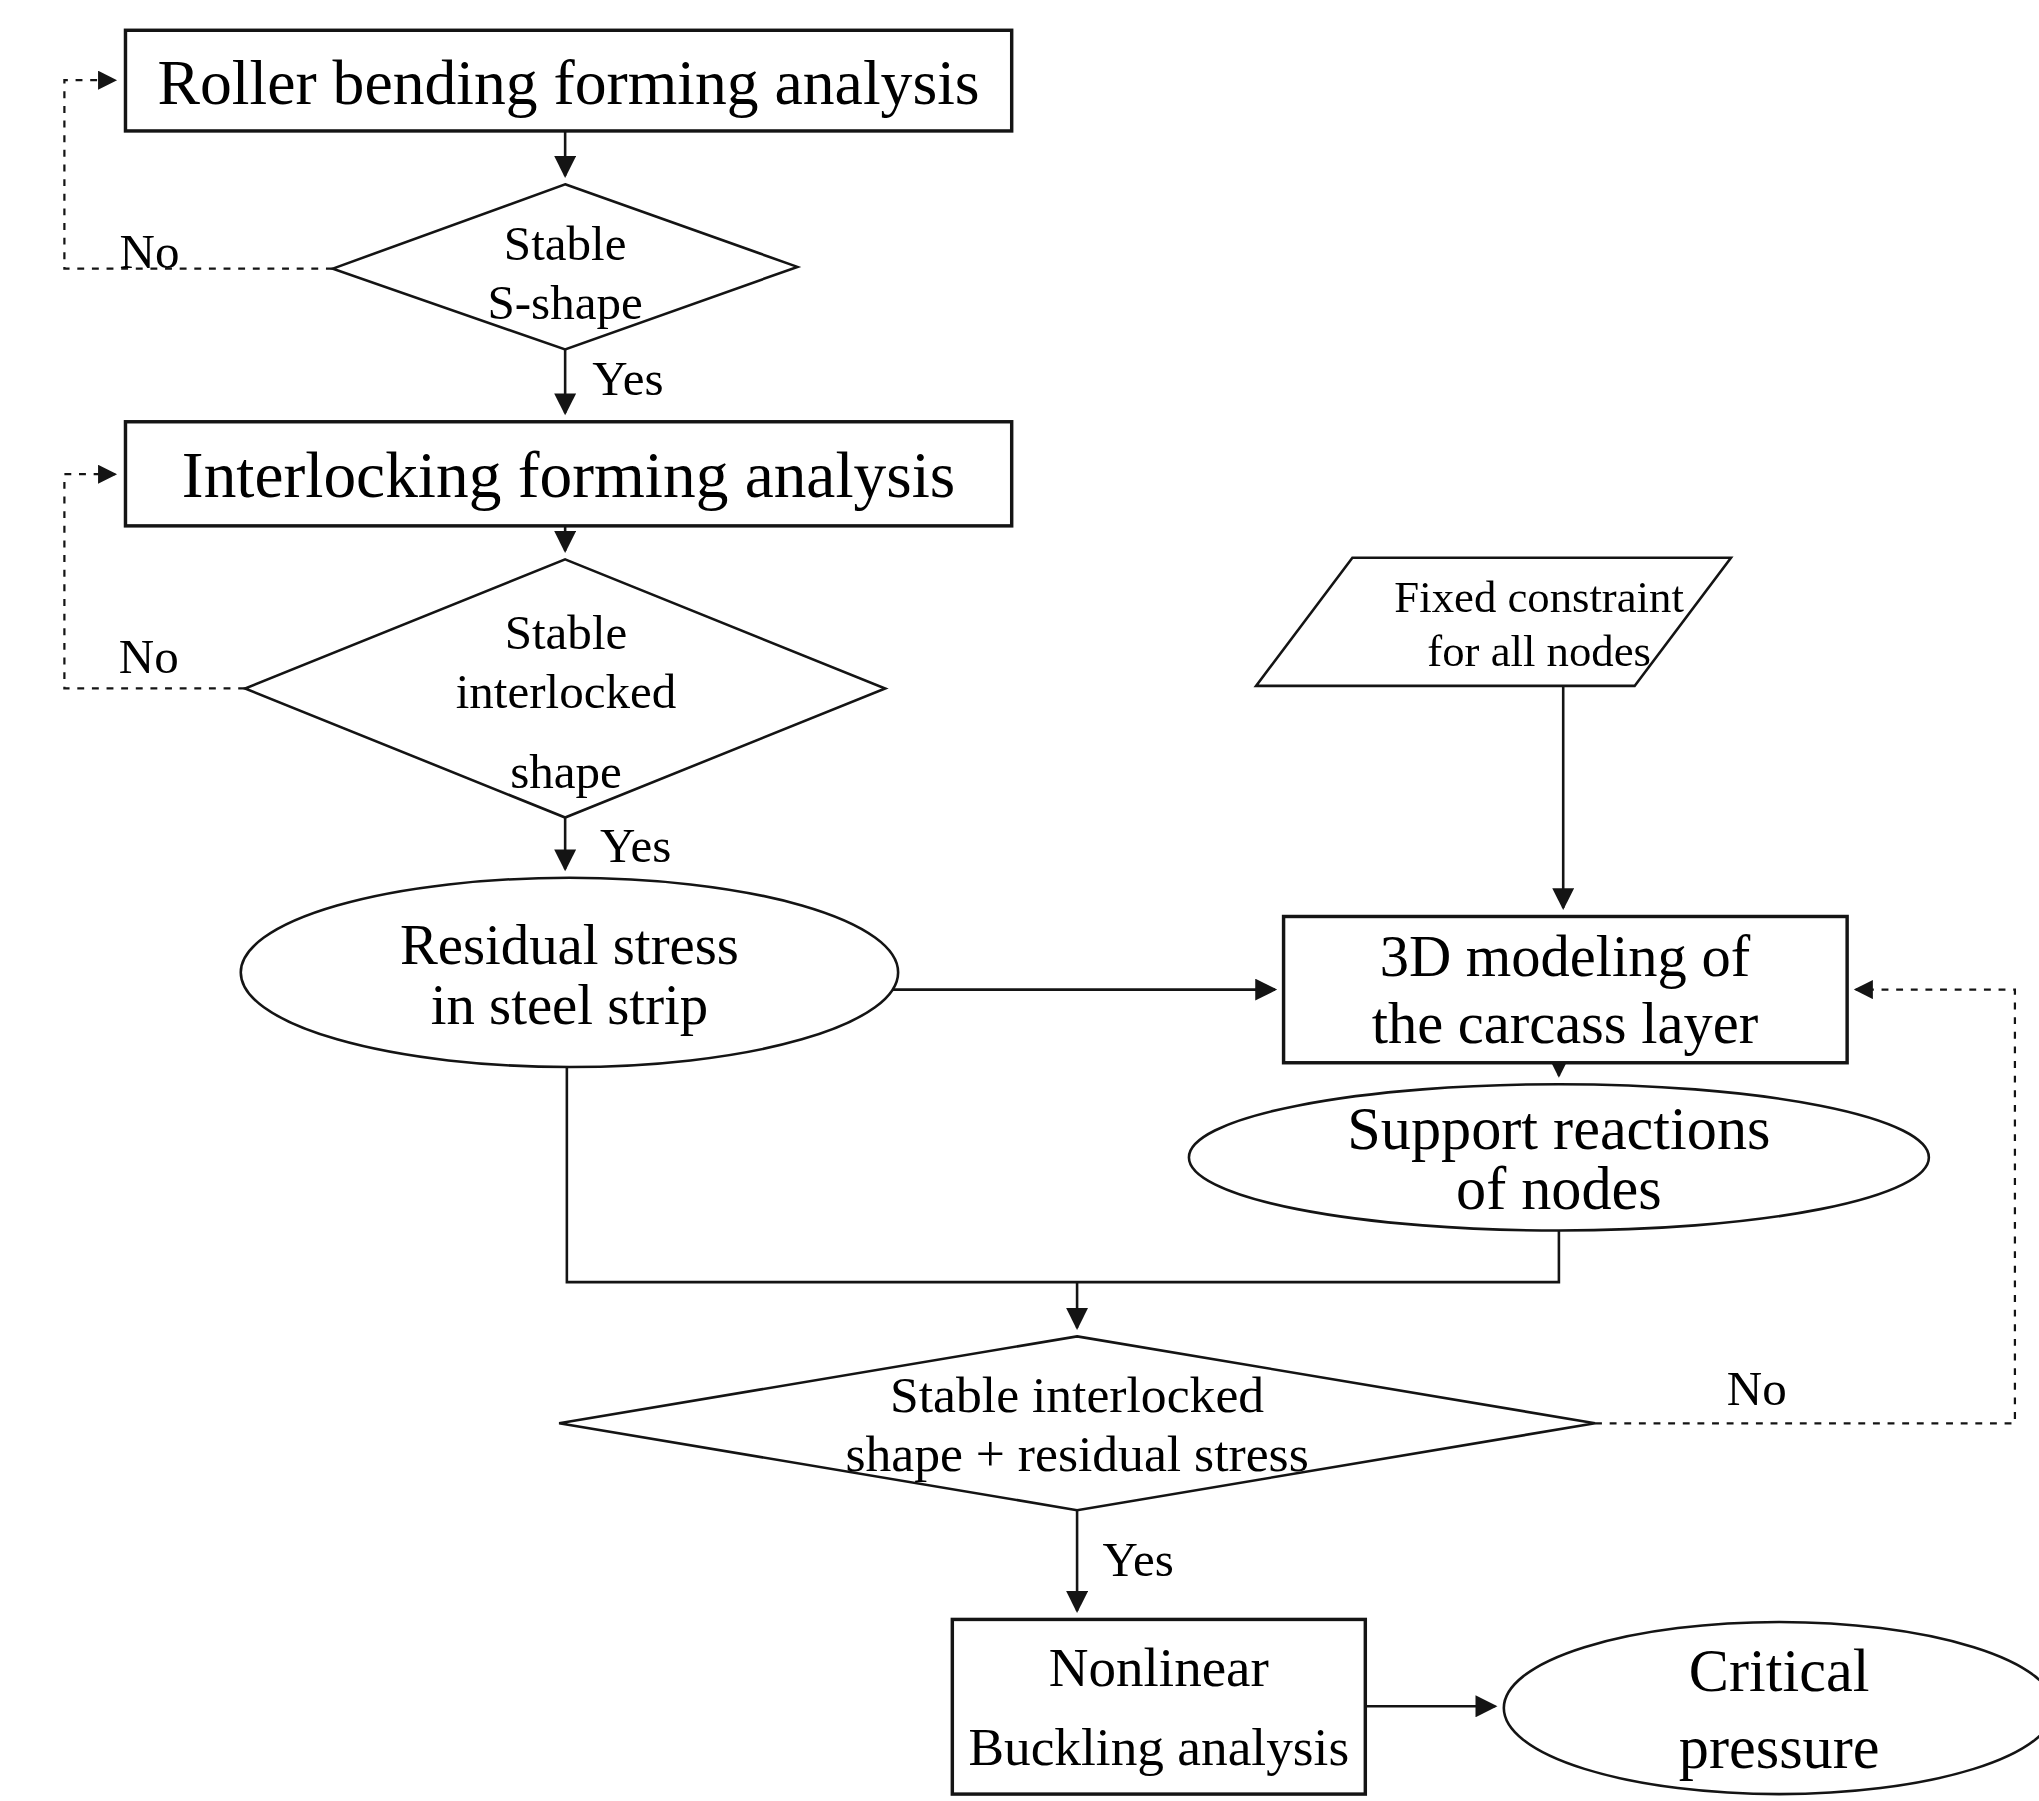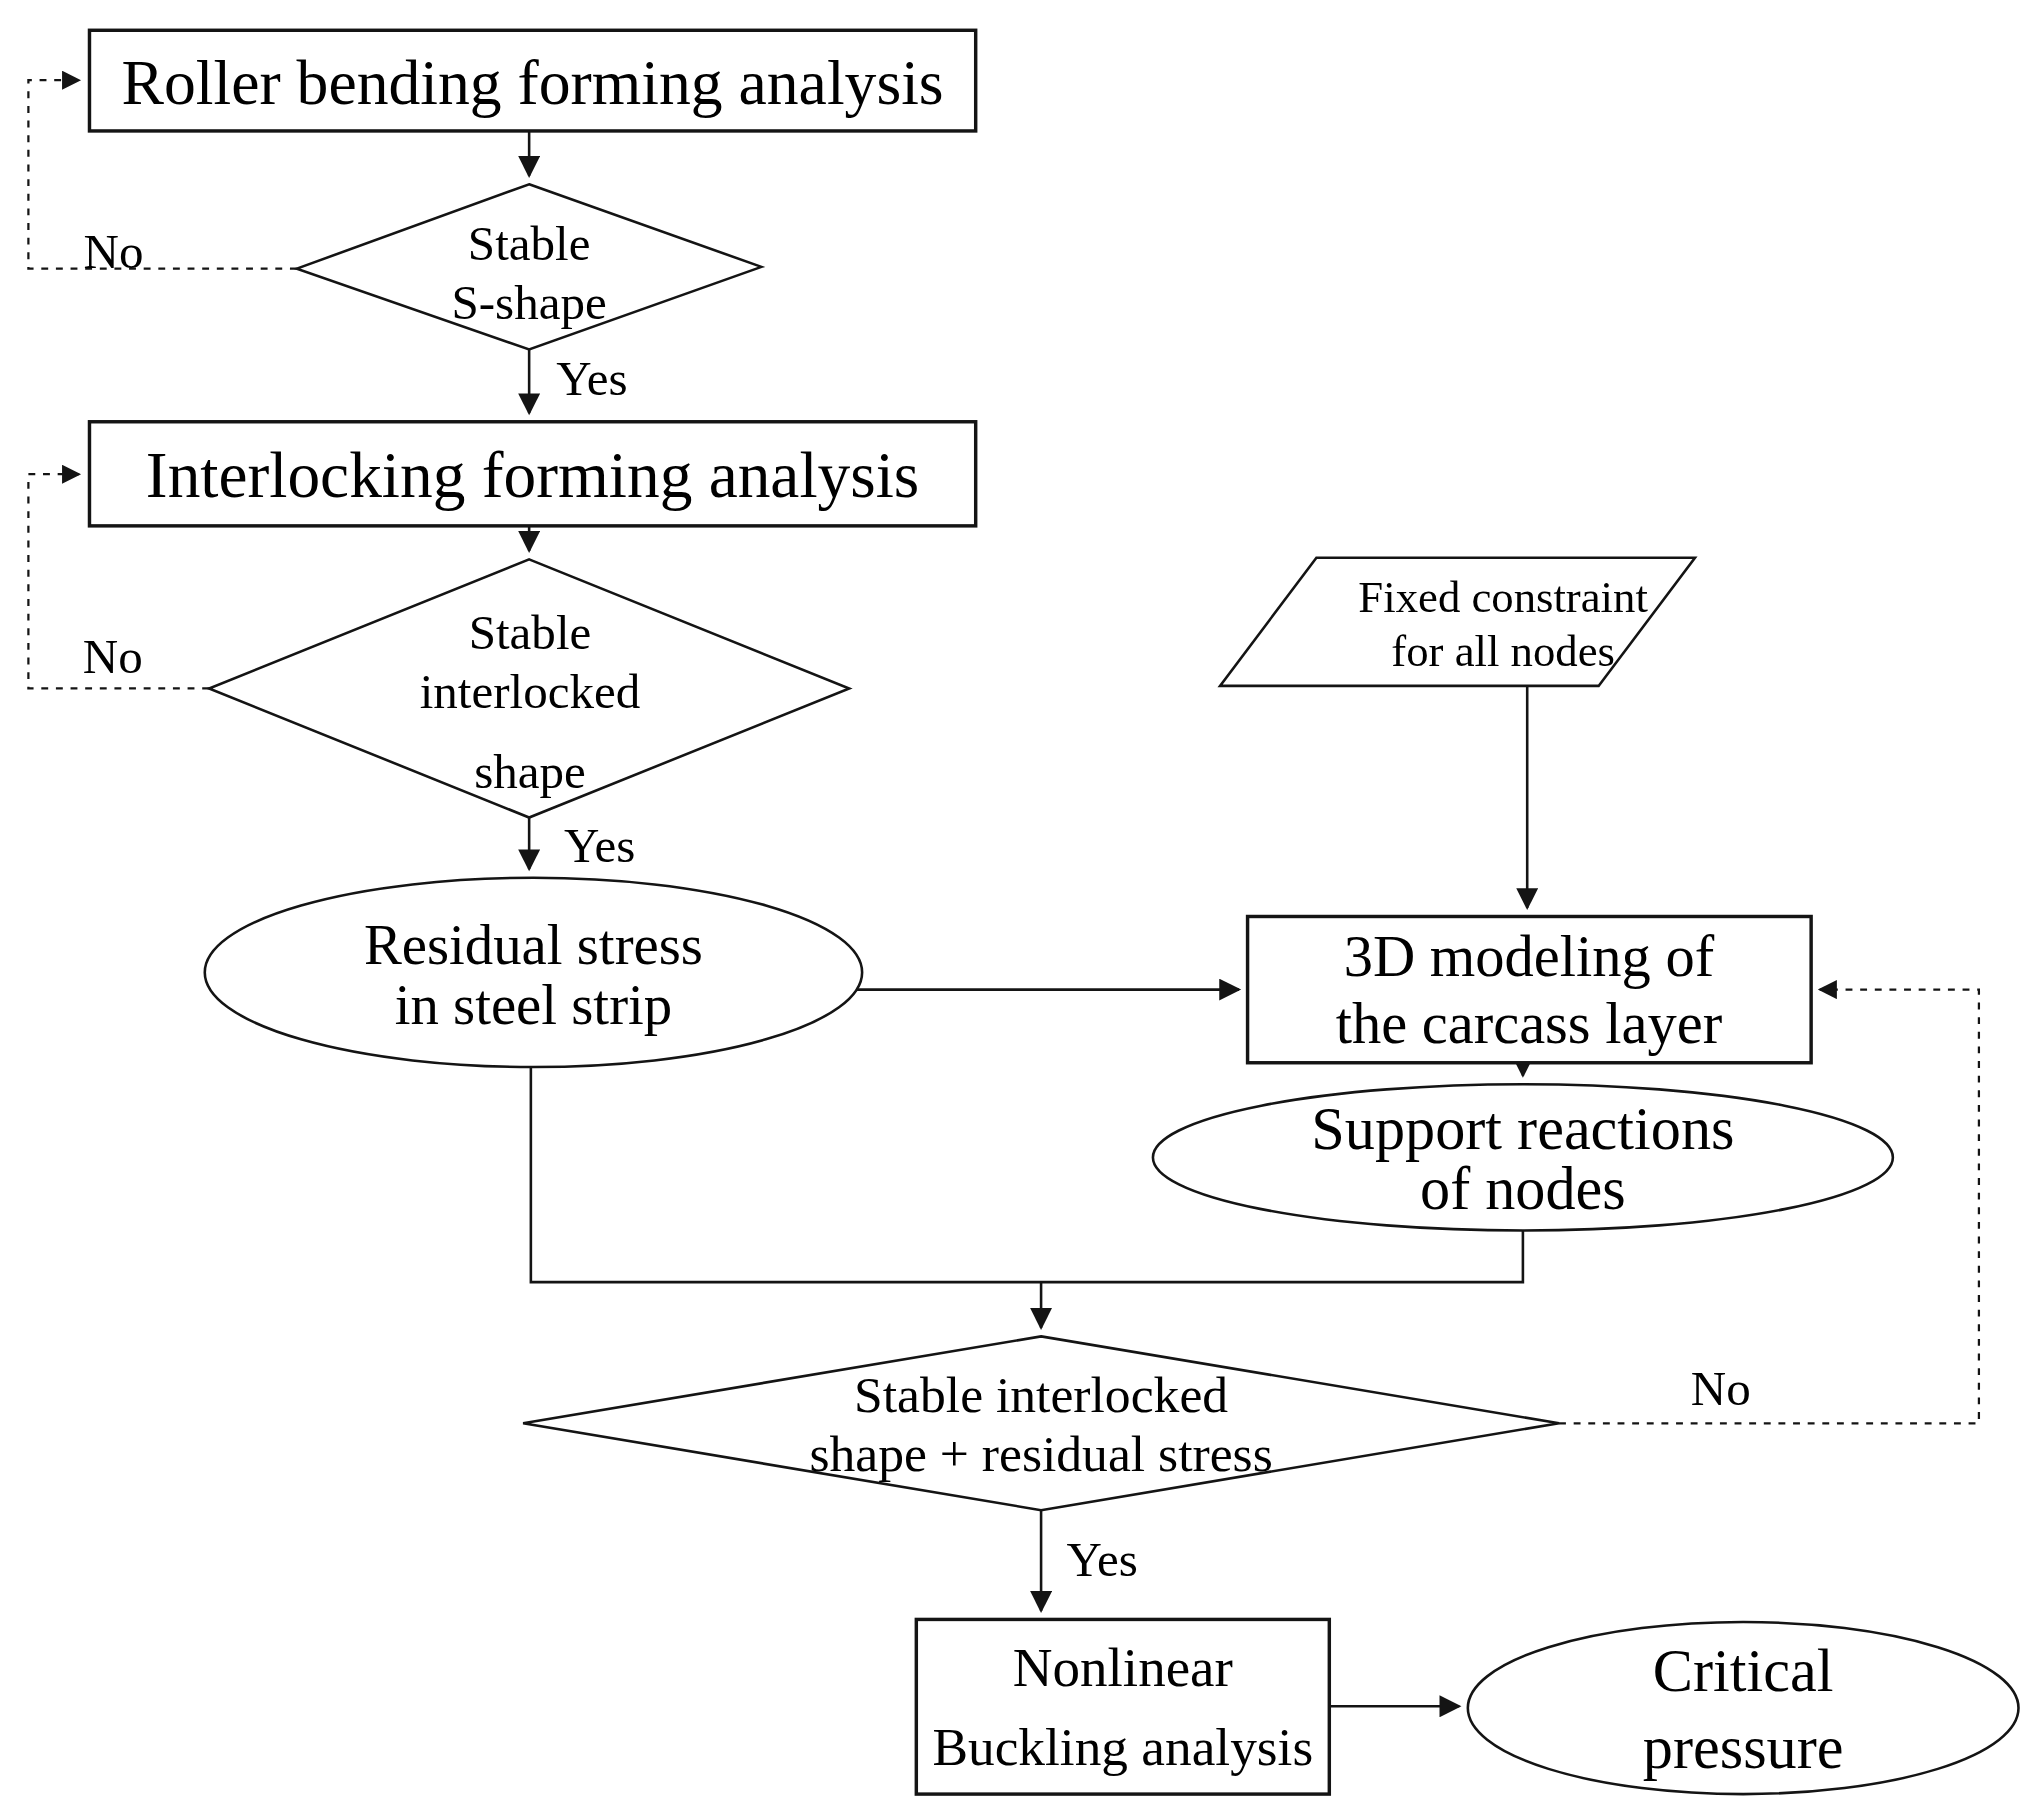--- a/index.html
+++ b/index.html
@@ -2,20 +2,21 @@
 <html style="font-size:13.8px"><head>
 <meta charset="utf-8">
 <style>
   html, body { margin: 0; padding: 0; background: #ffffff; }
   #figure {
     position: relative;
     width: 1988px;
     height: 1802px;
     background: #ffffff;
     font-family: "Liberation Serif", "DejaVu Serif", serif;
+    margin-left: 36px;
   }
   svg { display: block; }
   .shape {
     fill: #ffffff;
     stroke: #141414;
     stroke-width: 3;
   }
   .box { stroke-width: 4; }
   .edge {
     fill: none;

